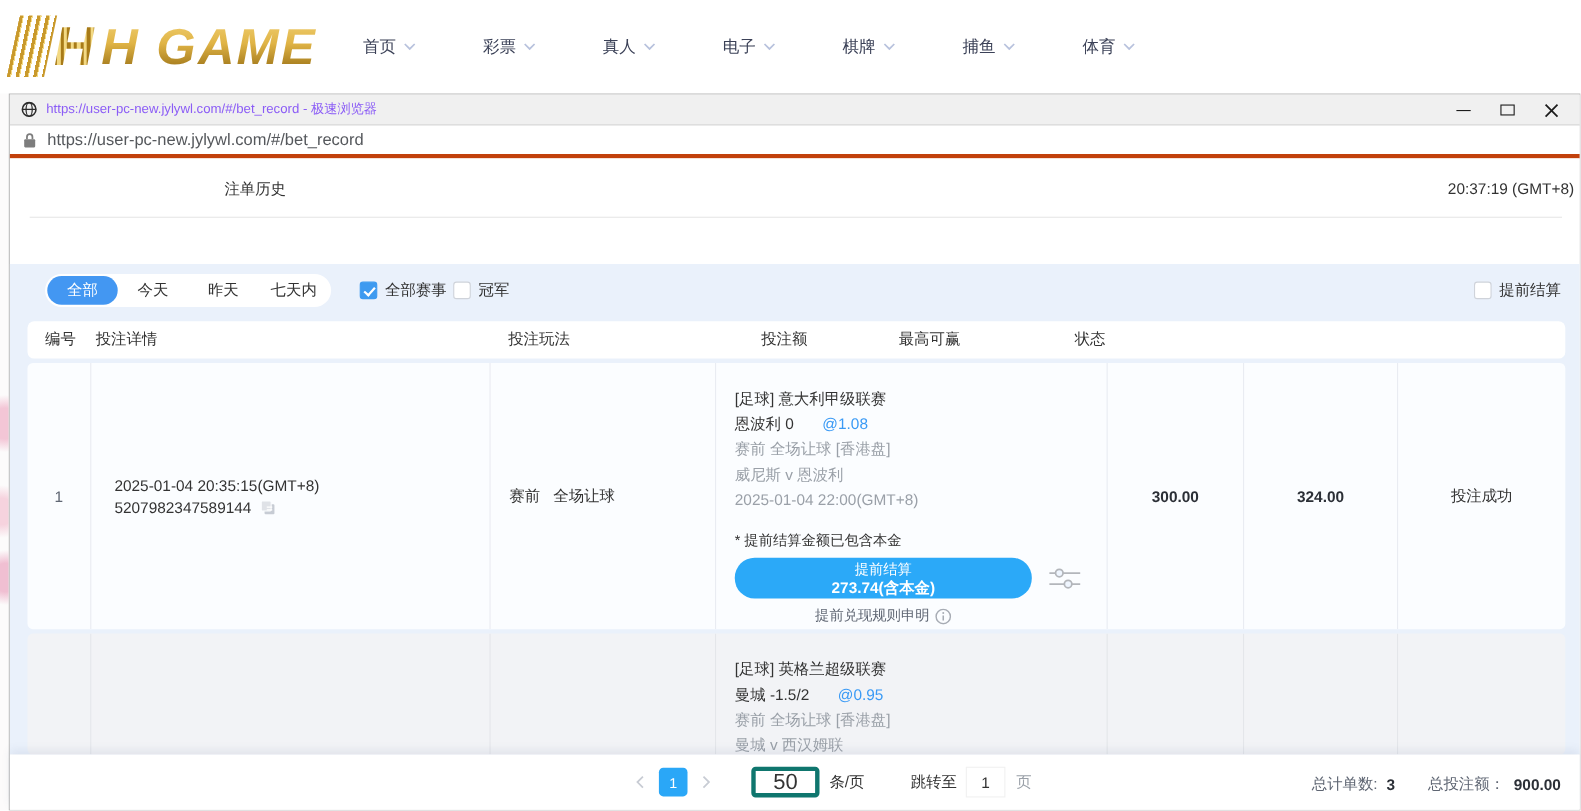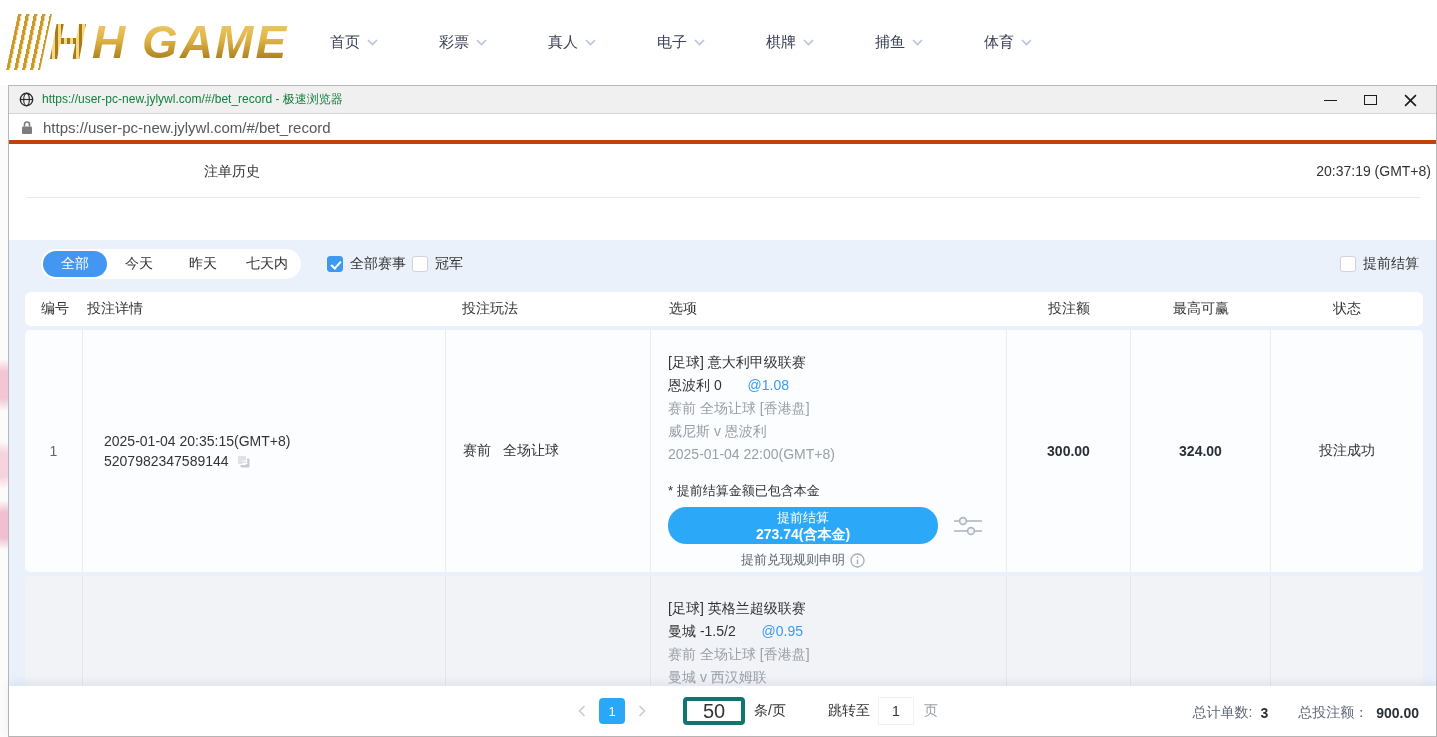--- a/index.html
+++ b/index.html
@@ -27,21 +27,21 @@
     background-image:
       radial-gradient(circle at 60% 300px, #f3c6d6 0 14px, rgba(243,198,214,0) 26px),
       radial-gradient(circle at 20% 380px, #f6d3de 0 12px, rgba(246,211,222,0) 24px),
       radial-gradient(circle at 70% 440px, #f0bfd2 0 13px, rgba(240,191,210,0) 25px); }
 
   
   .browser-window { position:absolute; left:8px; top:85px; width:1429px; height:652px;
     border:1px solid #b7b7b7; background:#fff; }
   .title-bar { position:relative; height:28px; background:#f0f0f0; border-bottom:1px solid #d6d6d6;
     display:flex; align-items:center; padding-left:10px; }
-  .title-bar .win-title { font-size:12px; color:#15803d; margin-left:8px; }
+  .title-bar .win-title { font-size:12px; color:#8b5cf6; margin-left:8px; }
   .win-controls { position:absolute; right:6px; top:0; height:28px; display:flex; }
   .win-btn { width:40px; height:28px; display:flex; align-items:center; justify-content:center; cursor:pointer; }
   .min-glyph { width:13px; height:0; border-top:1.6px solid #1c1c1c; }
   .max-glyph { width:13px; height:10px; border:1.6px solid #1c1c1c; }
   .url-bar { height:30px; background:#fff; border-bottom:4px solid #c2410c;
     display:flex; align-items:center; padding-left:12px; gap:10px; }
   .url-text { font-size:15px; color:#55585c; }
 
   
   .page-content { position:relative; width:1427px; height:592px; background:#fff; }
@@ -248,21 +248,20 @@
             <span class="cb-box"></span>
             <span class="cb-label">提前结算</span>
           </div>
         </div>
 
         <div class="bet-table">
           <div class="t-row t-head">
             <div class="c1">编号</div>
             <div class="c2">投注详情</div>
             <div class="c3">投注玩法</div>
-            <div class="c4">选项</div>
             <div class="c5">投注额</div>
             <div class="c6">最高可赢</div>
             <div class="c7">状态</div>
           </div>
 
           <div class="t-row t-body-row row-1">
             <div class="cell cell-no c1">1</div>
             <div class="cell cell-detail c2">
               <span class="detail-time">2025-01-04 20:35:15(GMT+8)</span>
               <span class="detail-id">

